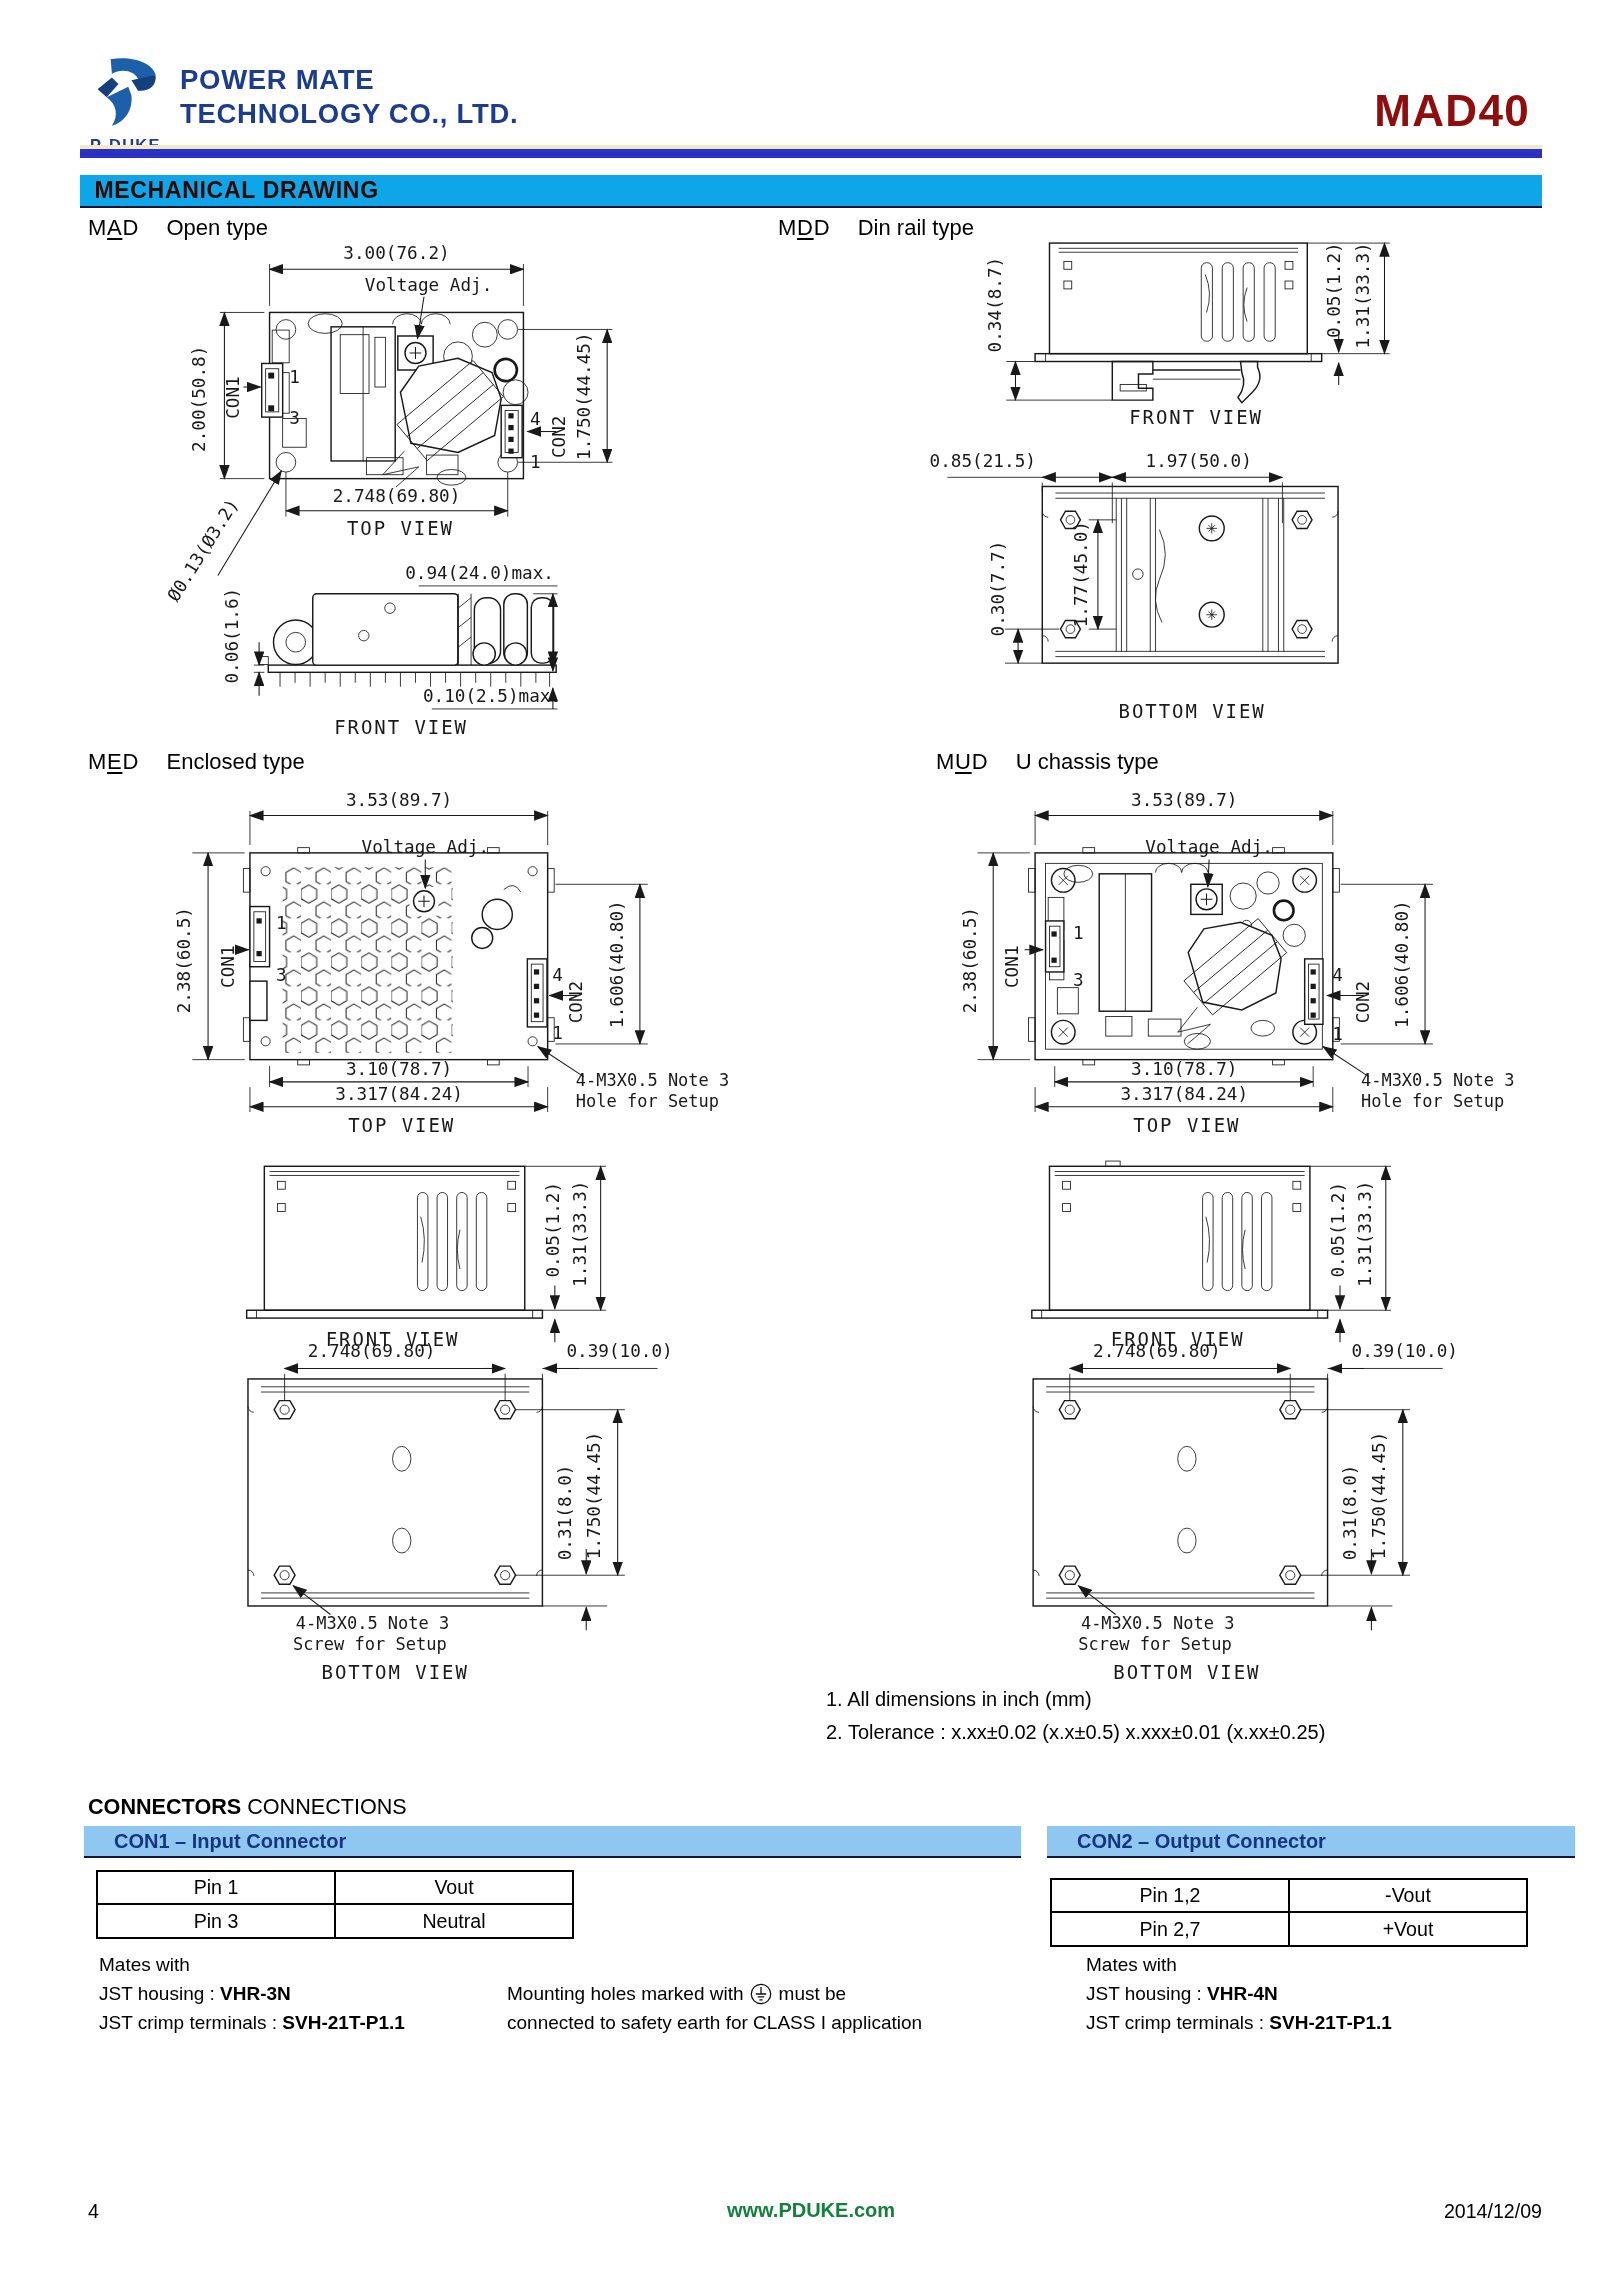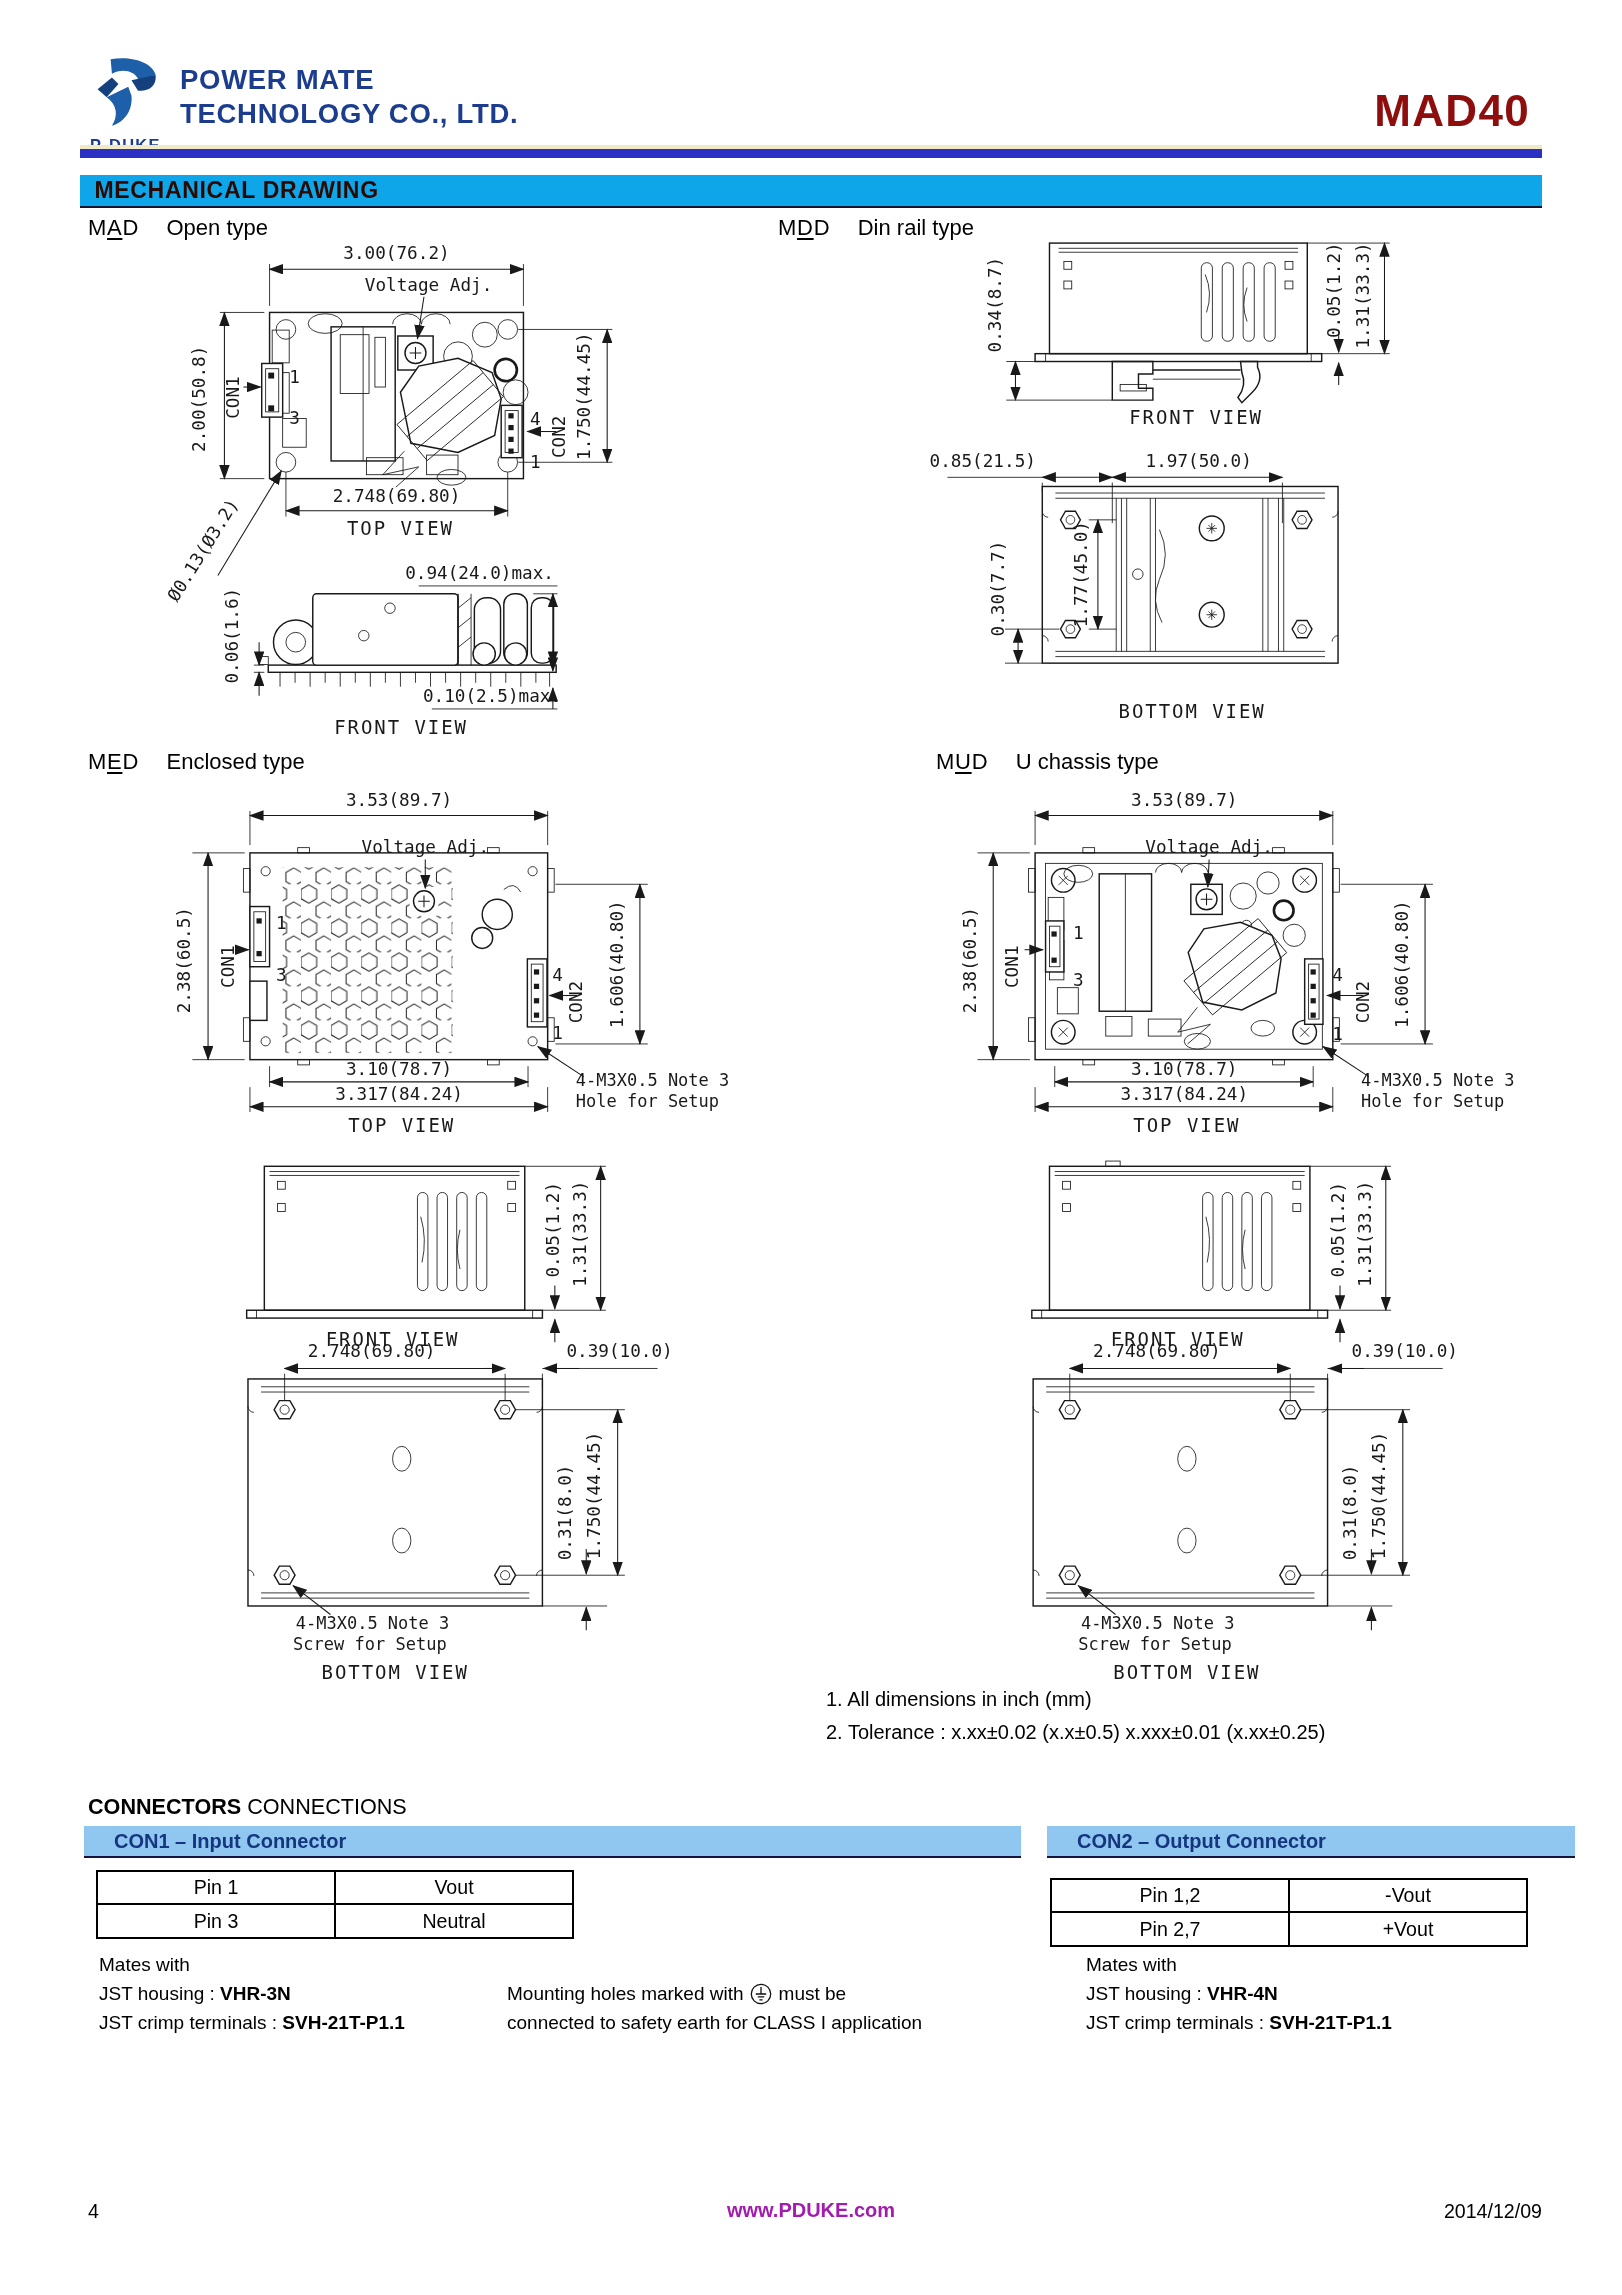--- a/index.html
+++ b/index.html
@@ -35,21 +35,21 @@
   .conbar{background:#8fc7f0;border-bottom:2.6px solid #14143c;display:flex;align-items:center;}
   .conbar span{color:#15357e;font-weight:bold;font-size:20px;padding-left:30px;}
   table.pins{border-collapse:collapse;table-layout:fixed;width:478px;}
   table.pins td{border:2px solid #000;height:29.4px;text-align:center;font-size:19.6px;color:#000;}
   .mates{font-size:19px;color:#000;line-height:29px;}
   .mates b{font-size:19px;}
   .mount{font-size:19px;color:#000;line-height:29px;}
   .earth{vertical-align:-4.6px;margin:0 6.5px;}
   
   .foot{font-size:19.6px;color:#000;}
-  .site{color:#a21caf;font-weight:bold;font-size:20px;}
+  .site{color:#15803d;font-weight:bold;font-size:20px;}
 </style>
 </head>
 <body>
 
 <div id="page">
 
   <svg class="abs" style="left:92px;top:58px;" width="79" height="77" viewBox="0 0 120 118">
     <path d="M28,2 C58,-4 92,6 97,26 L72,36 C66,18 44,16 30,24 Z" fill="#1d5fa8"></path>
     <path d="M97,26 C99,44 84,52 70,50 L60,34 Z" fill="#14417e"></path>
     <path d="M22,60 L55,44 L60,58 C62,80 50,98 30,104 C40,88 38,72 22,60 Z" fill="#1d5fa8"></path>

